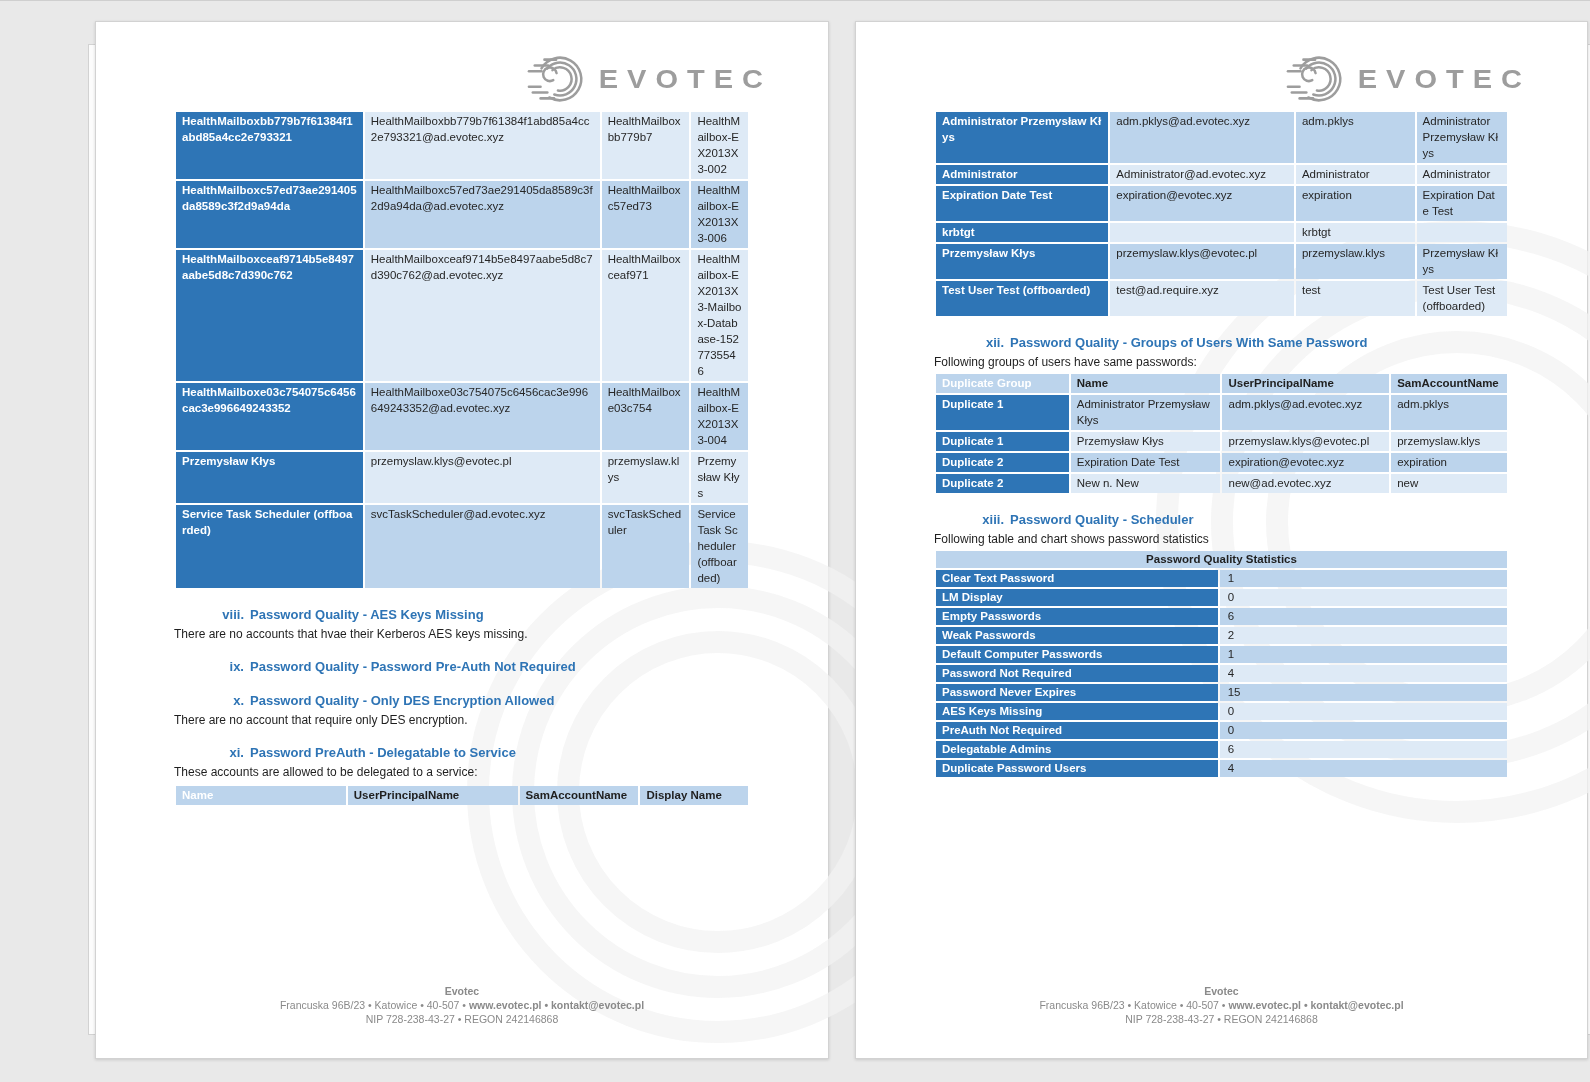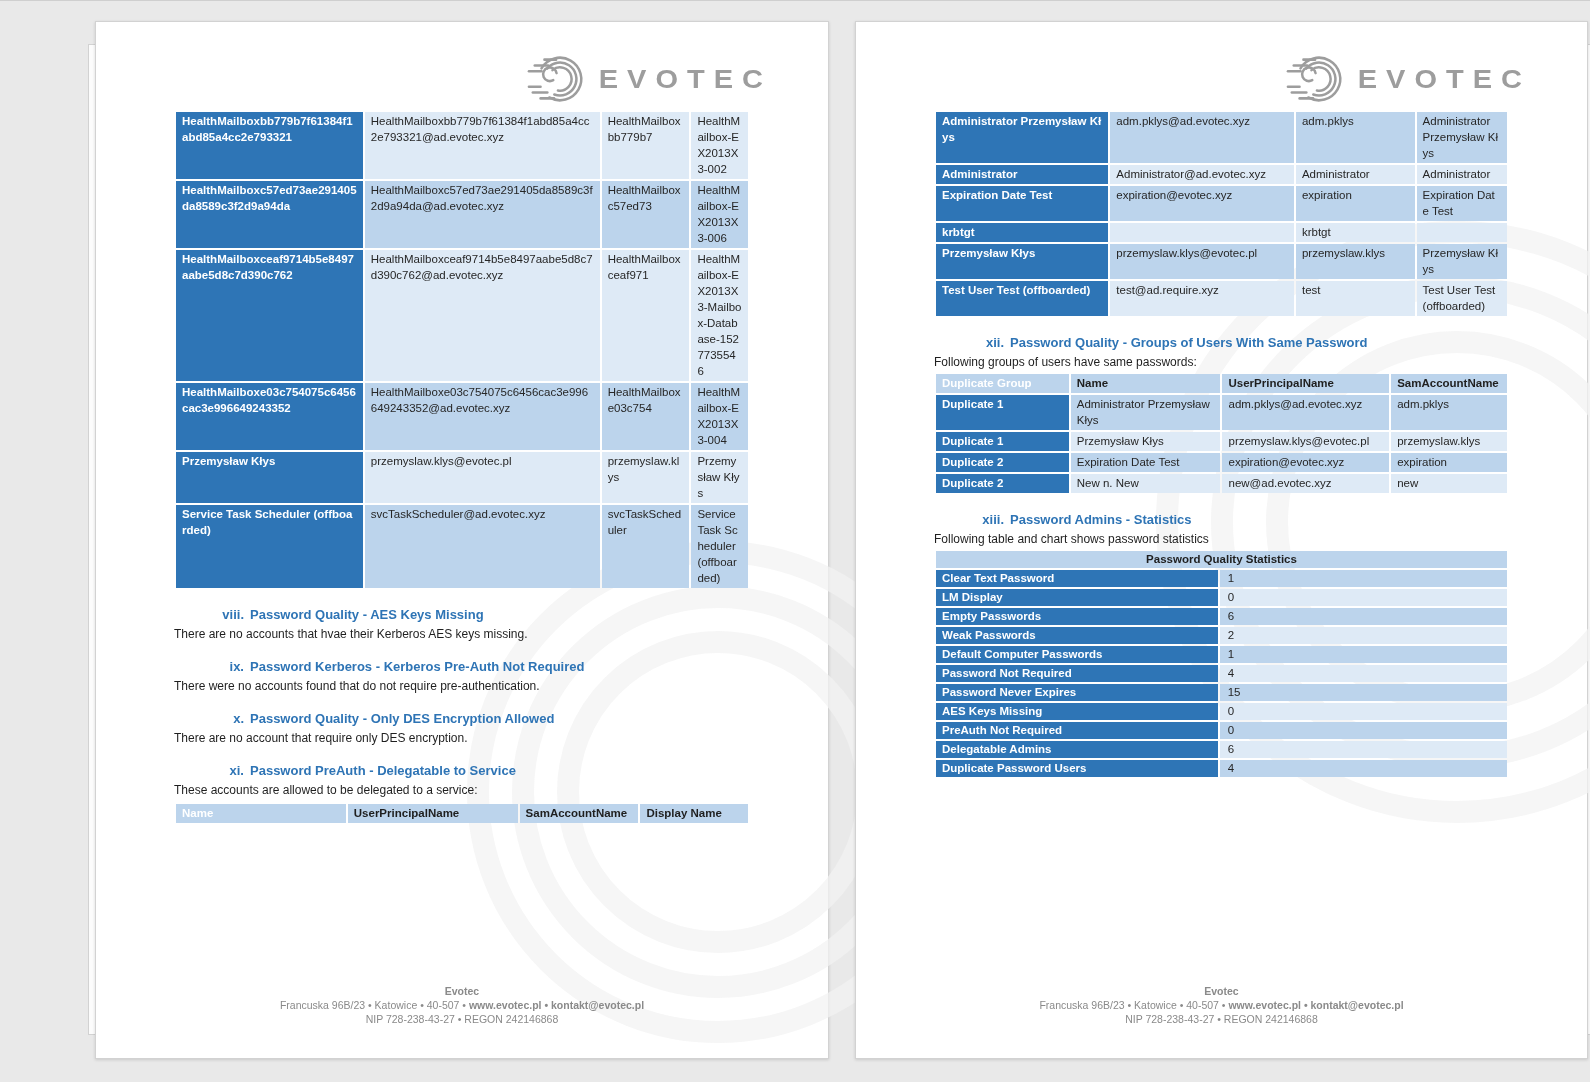--- a/index.html
+++ b/index.html
@@ -168,23 +168,22 @@
         <div class="sec-head">
           <span class="sec-num">viii.</span>
           <span class="sec-title">Password Quality - AES Keys Missing</span>
         </div>
         <p class="sec-body">There are no accounts that hvae their Kerberos AES keys missing.</p>
       </div>
 
       <div class="section">
         <div class="sec-head">
           <span class="sec-num">ix.</span>
-          <span class="sec-title">Password Kerberos - Kerberos Pre-Auth Not Required</span>
-        </div>
-        <p class="sec-body">There were no accounts found that do not require pre-authentication.</p>
+          <span class="sec-title">Password Quality - Password Pre-Auth Not Required</span>
+        </div>
       </div>
 
       <div class="section">
         <div class="sec-head">
           <span class="sec-num">x.</span>
           <span class="sec-title">Password Quality - Only DES Encryption Allowed</span>
         </div>
         <p class="sec-body">There are no account that require only DES encryption.</p>
       </div>
 
@@ -340,21 +339,21 @@
                 <td>new@ad.evotec.xyz</td>
                 <td>new</td>
               </tr>
             </tbody>
         </table>
       </div>
 
       <div class="section">
         <div class="sec-head">
           <span class="sec-num">xiii.</span>
-          <span class="sec-title">Password Admins - Statistics</span>
+          <span class="sec-title">Password Quality - Scheduler</span>
         </div>
         <p class="sec-body">Following table and chart shows password statistics</p>
         <table class="stats">
           <colgroup>
               <col style="width:49.5%">
               <col style="width:50.5%">
             </colgroup>
           <thead>
             <tr>
               <th class="stats-title" colspan="2">Password Quality Statistics</th>

